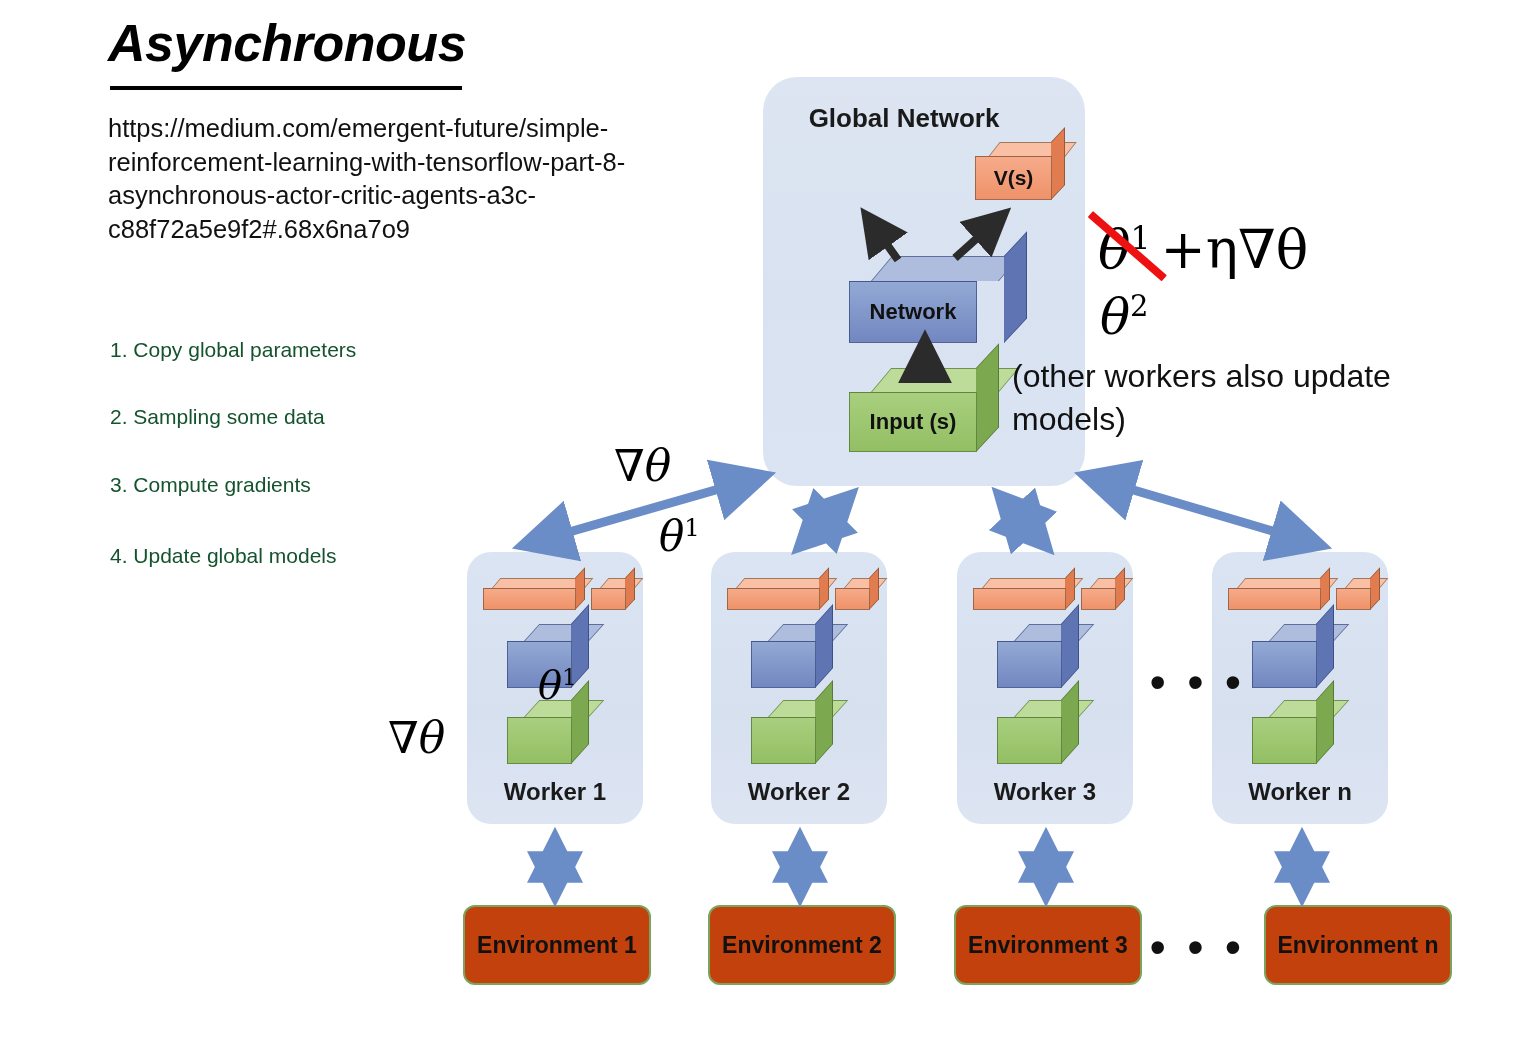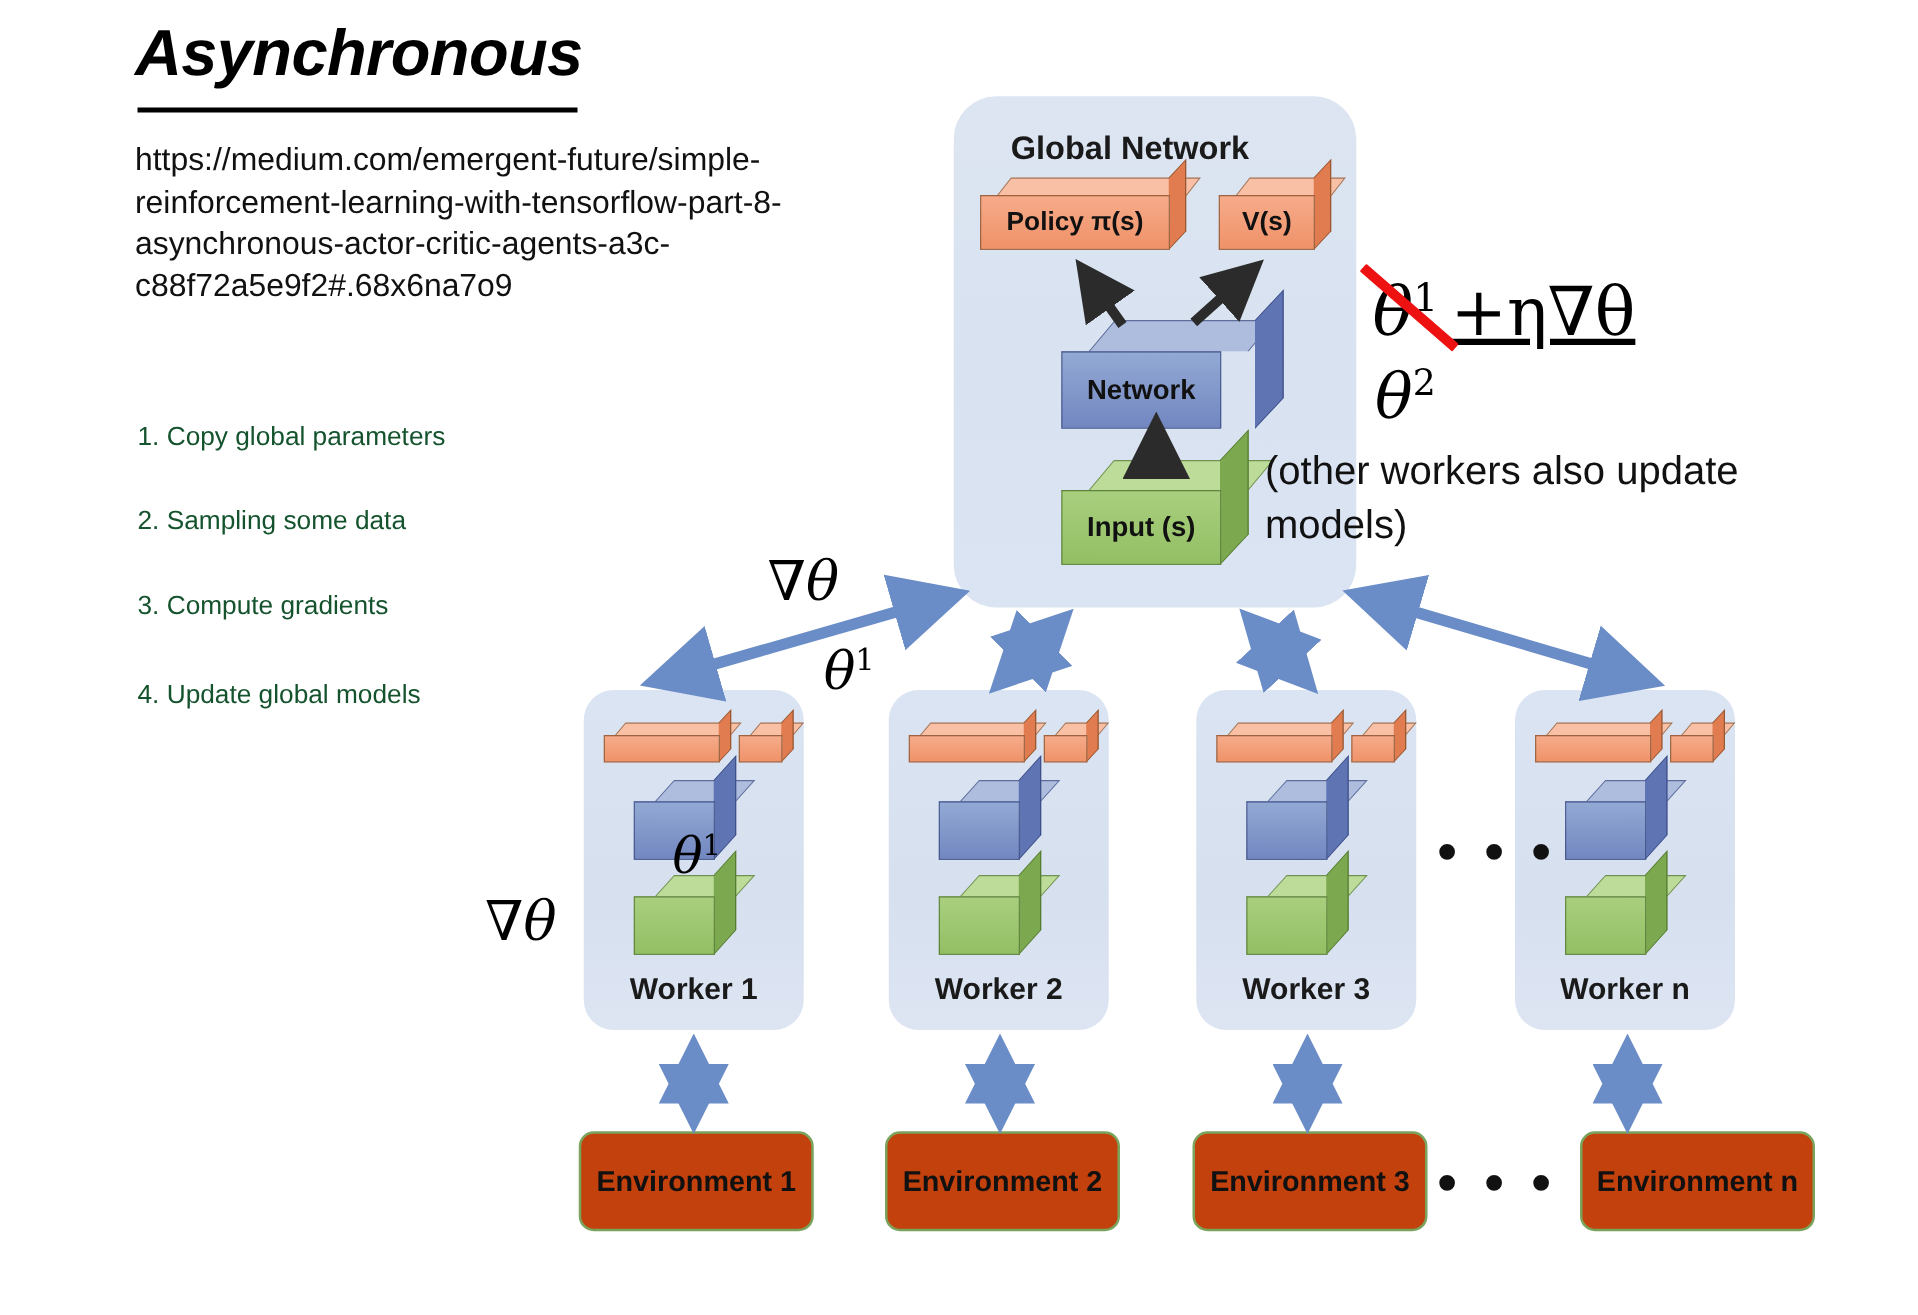--- a/index.html
+++ b/index.html
@@ -257,25 +257,20 @@
 </div>
 
 <div class="abs steps-item" id="step-1">1. Copy global parameters</div>
 <div class="abs steps-item" id="step-2">2. Sampling some data</div>
 <div class="abs steps-item" id="step-3">3. Compute gradients</div>
 <div class="abs steps-item" id="step-4">4. Update global models</div>
 
 <div class="abs" id="global-panel">
   <div class="abs" id="global-title">Global Network</div>
 
-  <div class="box3d orange" style="left:21px; top:65px; width:165px; height:58px;">
-    <div class="top" style="left:13px; top:0; width:152px; height:15px; transform:skewX(-38deg); transform-origin:left bottom;"></div>
-    <div class="side" style="right:0; top:0; width:14px; height:58px; transform:skewY(-47deg); transform-origin:left top;"></div>
-    <div class="face" style="width:152px; height:44px; font-size:21px;">Policy π(s)</div>
-  </div>
 
   <div class="box3d orange" style="left:212px; top:65px; width:90px; height:58px;">
     <div class="top" style="left:13px; top:0; width:77px; height:15px; transform:skewX(-38deg); transform-origin:left bottom;"></div>
     <div class="side" style="right:0; top:0; width:14px; height:58px; transform:skewY(-47deg); transform-origin:left top;"></div>
     <div class="face" style="width:77px; height:44px; font-size:21px;">V(s)</div>
   </div>
 
   <div class="box3d blue" style="left:86px; top:179px; width:178px; height:87px;">
     <div class="top" style="left:22px; top:0; width:128px; height:25px; transform:skewX(-40deg); transform-origin:left bottom;"></div>
     <div class="side" style="right:0; top:0; width:23px; height:87px; transform:skewY(-47deg); transform-origin:left top;"></div>
@@ -283,21 +278,21 @@
   </div>
 
   <div class="box3d green" style="left:86px; top:291px; width:150px; height:84px;">
     <div class="top" style="left:22px; top:0; width:128px; height:24px; transform:skewX(-40deg); transform-origin:left bottom;"></div>
     <div class="side" style="right:0; top:0; width:23px; height:84px; transform:skewY(-47deg); transform-origin:left top;"></div>
     <div class="face" style="width:128px; height:60px; font-size:22px;">Input (s)</div>
   </div>
 </div>
 
 <div class="abs math" id="formula-main">
-  <span>θ</span><sup class="exp">1</sup><span class="up" style="padding-left:10px;text-decoration:underline;">+η∇θ</span>
+  <span>θ</span><sup class="exp">1</sup><span class="up" style="padding-left:10px;">+η∇θ</span>
 </div>
 <div class="abs" id="formula-strike"></div>
 
 <div class="abs math" id="formula-theta2">
   <span>θ</span><sup class="exp">2</sup>
 </div>
 
 <div class="abs" id="other-workers-note">(other workers also update models)</div>
 
 <div class="abs math" id="grad-label-top">∇θ</div>

